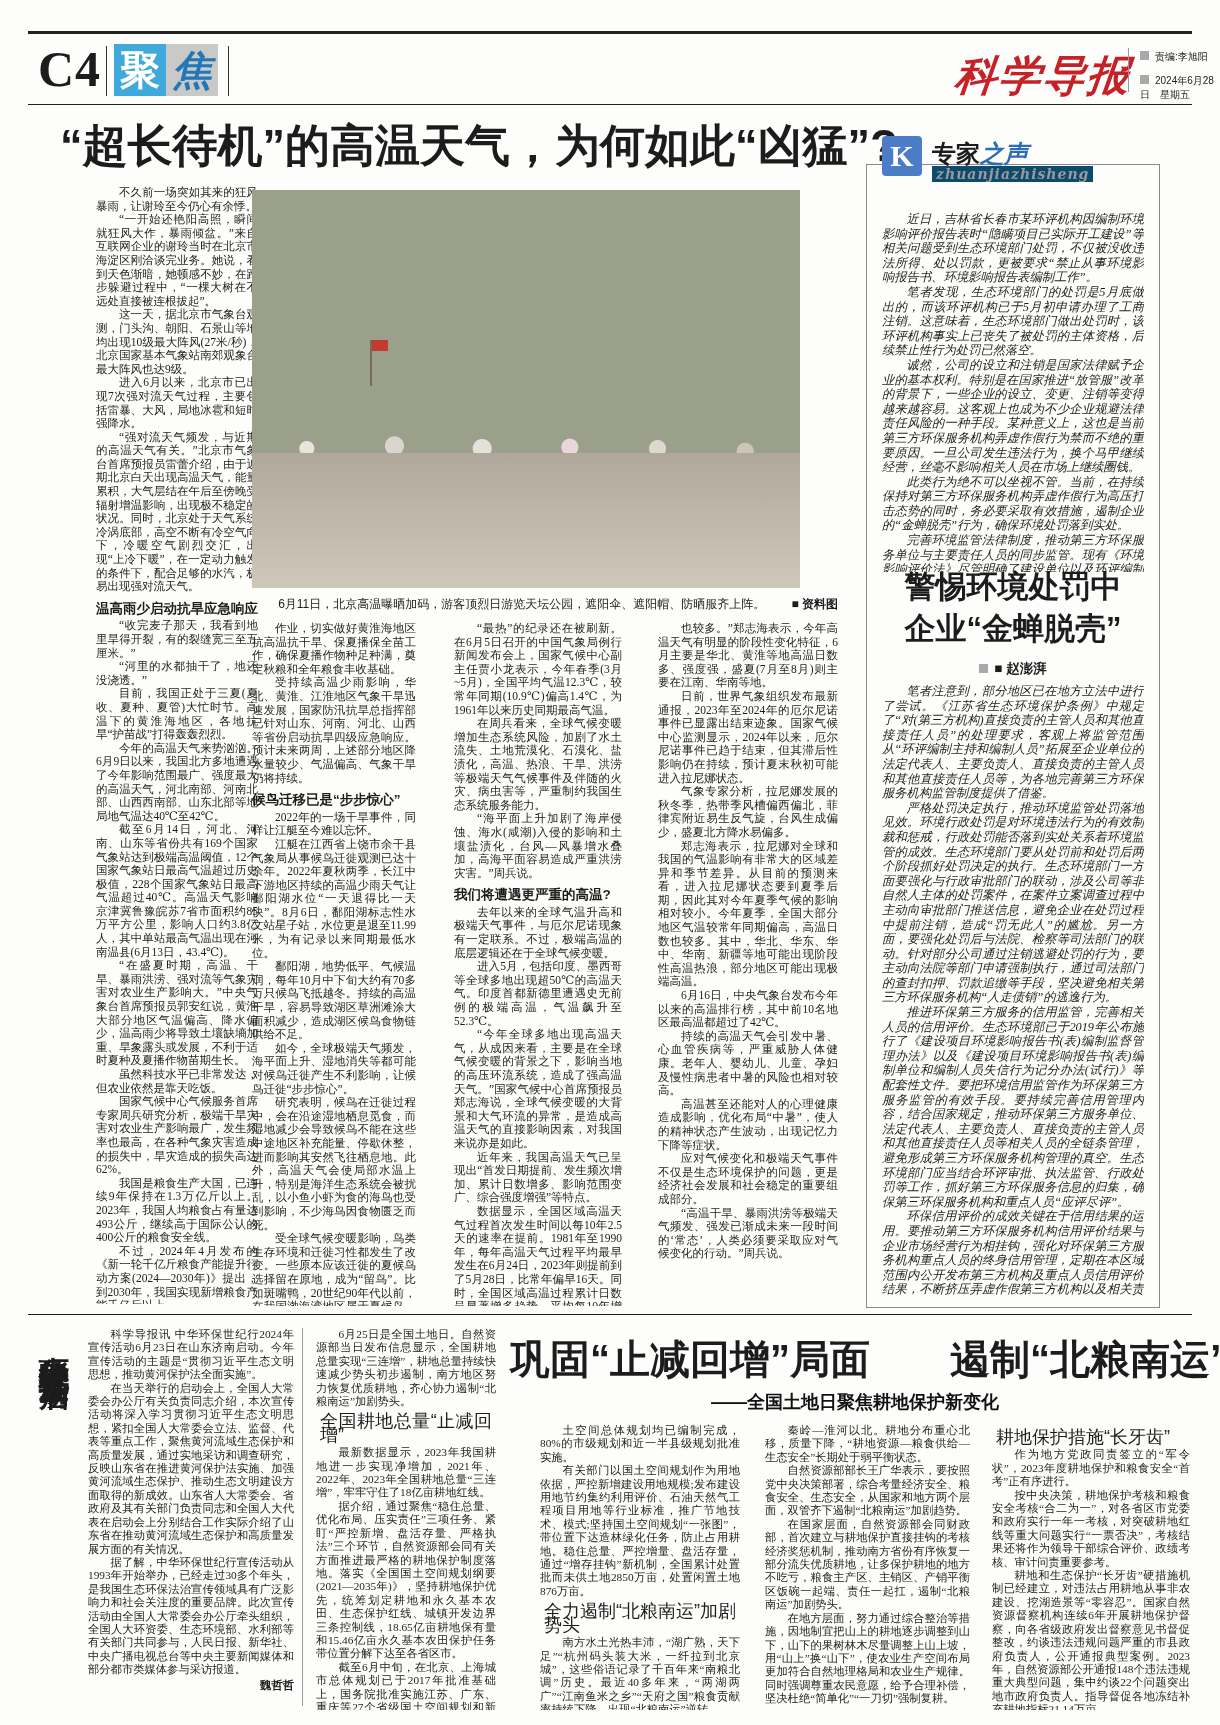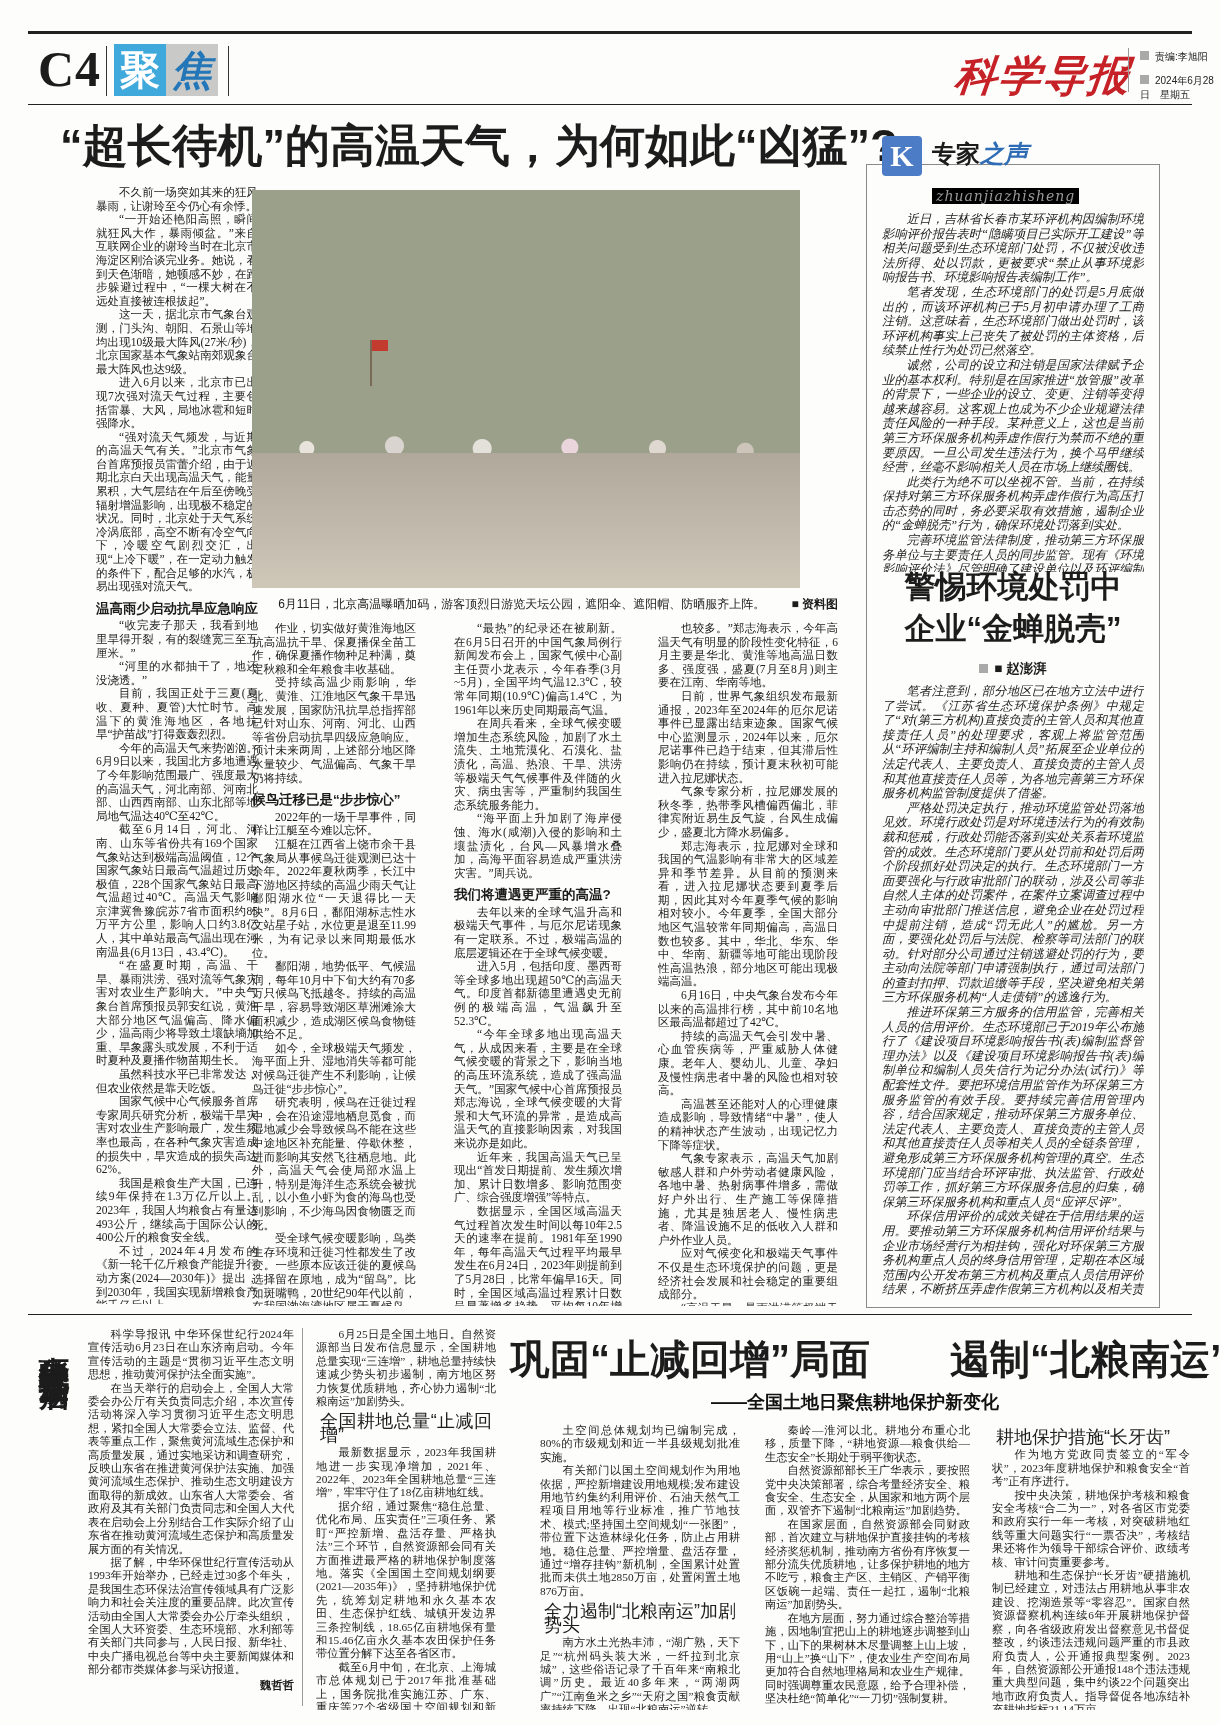--- a/index.html
+++ b/index.html
@@ -151,30 +151,29 @@
       <p class="p">近年来，我国高温天气已呈现出“首发日期提前、发生频次增加、累计日数增多、影响范围变广、综合强度增强”等特点。</p>
       <p class="p">数据显示，全国区域高温天气过程首次发生时间以每10年2.5天的速率在提前。1981年至1990年，每年高温天气过程平均最早发生在6月24日，2023年则提前到了5月28日，比常年偏早16天。同时，全国区域高温过程累计日数呈显著增多趋势，平均每10年增加4.8天，高温的平均影响范围也不断扩大。</p>
     </div>
   <div class="abs col" style="left:658px;top:622px;width:180px;height:684px;">
       <p class="p">也较多。”郑志海表示，今年高温天气有明显的阶段性变化特征，6月主要是华北、黄淮等地高温日数多、强度强，盛夏(7月至8月)则主要在江南、华南等地。</p>
       <p class="p">日前，世界气象组织发布最新通报，2023年至2024年的厄尔尼诺事件已显露出结束迹象。国家气候中心监测显示，2024年以来，厄尔尼诺事件已趋于结束，但其滞后性影响仍在持续，预计夏末秋初可能进入拉尼娜状态。</p>
       <p class="p">气象专家分析，拉尼娜发展的秋冬季，热带季风槽偏西偏北，菲律宾附近易生反气旋，台风生成偏少，盛夏北方降水易偏多。</p>
       <p class="p">郑志海表示，拉尼娜对全球和我国的气温影响有非常大的区域差异和季节差异。从目前的预测来看，进入拉尼娜状态要到夏季后期，因此其对今年夏季气候的影响相对较小。今年夏季，全国大部分地区气温较常年同期偏高，高温日数也较多。其中，华北、华东、华中、华南、新疆等地可能出现阶段性高温热浪，部分地区可能出现极端高温。</p>
       <p class="p">6月16日，中央气象台发布今年以来的高温排行榜，其中前10名地区最高温都超过了42℃。</p>
       <p class="p">持续的高温天气会引发中暑、心血管疾病等，严重威胁人体健康。老年人、婴幼儿、儿童、孕妇及慢性病患者中暑的风险也相对较高。</p>
-      <p class="p">高温甚至还能对人的心理健康造成影响，导致情绪“中暑”，使人的精神状态产生波动，出现记忆力下降等症状。</p>
-      <p class="p">气象专家表示，高温天气加剧敏感人群和户外劳动者健康风险，各地中暑、热射病事件增多，需做好户外出行、生产施工等保障措施，尤其是独居老人、慢性病患者、降温设施不足的低收入人群和户外作业人员。</p>
+      <p class="p">高温甚至还能对人的心理健康造成影响，优化布局“中暑”，使人的精神状态产生波动，出现记忆力下降等症状。</p>
       <p class="p">应对气候变化和极端天气事件不仅是生态环境保护的问题，更是经济社会发展和社会稳定的重要组成部分。</p>
       <p class="p">“高温干旱、暴雨洪涝等极端天气频发、强发已渐成未来一段时间的‘常态’，人类必须要采取应对气候变化的行动。”周兵说。</p>
     </div>
 
   <div class="abs expert-box" style="left:866px;top:164px;width:292px;height:1142px;"></div>
   <div class="abs ktile" style="left:882px;top:136px;">K</div>
   <div class="abs etag" style="left:932px;top:138px;"><span>专家</span><span class="zs">之声</span></div>
-  <div class="abs epinyin" style="left:932px;top:188px;background:#000000;padding:0 4px;">zhuanjiazhisheng</div>
+  <div class="abs epinyin" style="left:932px;top:166px;background:#0c4a6e;padding:0 4px;font-weight:bold;">zhuanjiazhisheng</div>
   <div class="abs ebody" style="left:882px;top:212px;width:262px;height:360px;">
       <p class="p">近日，吉林省长春市某环评机构因编制环境影响评价报告表时“隐瞒项目已实际开工建设”等相关问题受到生态环境部门处罚，不仅被没收违法所得、处以罚款，更被要求“禁止从事环境影响报告书、环境影响报告表编制工作”。</p>
       <p class="p">笔者发现，生态环境部门的处罚是5月底做出的，而该环评机构已于5月初申请办理了工商注销。这意味着，生态环境部门做出处罚时，该环评机构事实上已丧失了被处罚的主体资格，后续禁止性行为处罚已然落空。</p>
       <p class="p">诚然，公司的设立和注销是国家法律赋予企业的基本权利。特别是在国家推进“放管服”改革的背景下，一些企业的设立、变更、注销等变得越来越容易。这客观上也成为不少企业规避法律责任风险的一种手段。某种意义上，这也是当前第三方环保服务机构弄虚作假行为禁而不绝的重要原因。一旦公司发生违法行为，换个马甲继续经营，丝毫不影响相关人员在市场上继续圈钱。</p>
       <p class="p">此类行为绝不可以坐视不管。当前，在持续保持对第三方环保服务机构弄虚作假行为高压打击态势的同时，务必要采取有效措施，遏制企业的“金蝉脱壳”行为，确保环境处罚落到实处。</p>
       <p class="p">完善环境监管法律制度，推动第三方环保服务单位与主要责任人员的同步监管。现有《环境影响评价法》尽管明确了建设单位以及环评编制相关责任人员的责任，规定了第三方环保服务机构的禁止性行为，但没有明确对于第三方环保服务机构法定代表人、主要负责人等相关责任人员的处罚，这在客观上为该类人员推动环保服务公司“金蝉脱壳”提供了便利。在后续立法中，有必要修订和完善相关责任规定，杜绝此类漏洞。</p>
     </div>
   <div class="abs e-hl" style="left:874px;top:566px;width:278px;">
     <div>警惕环境处罚中</div>
     <div>企业“金蝉脱壳”</div>

